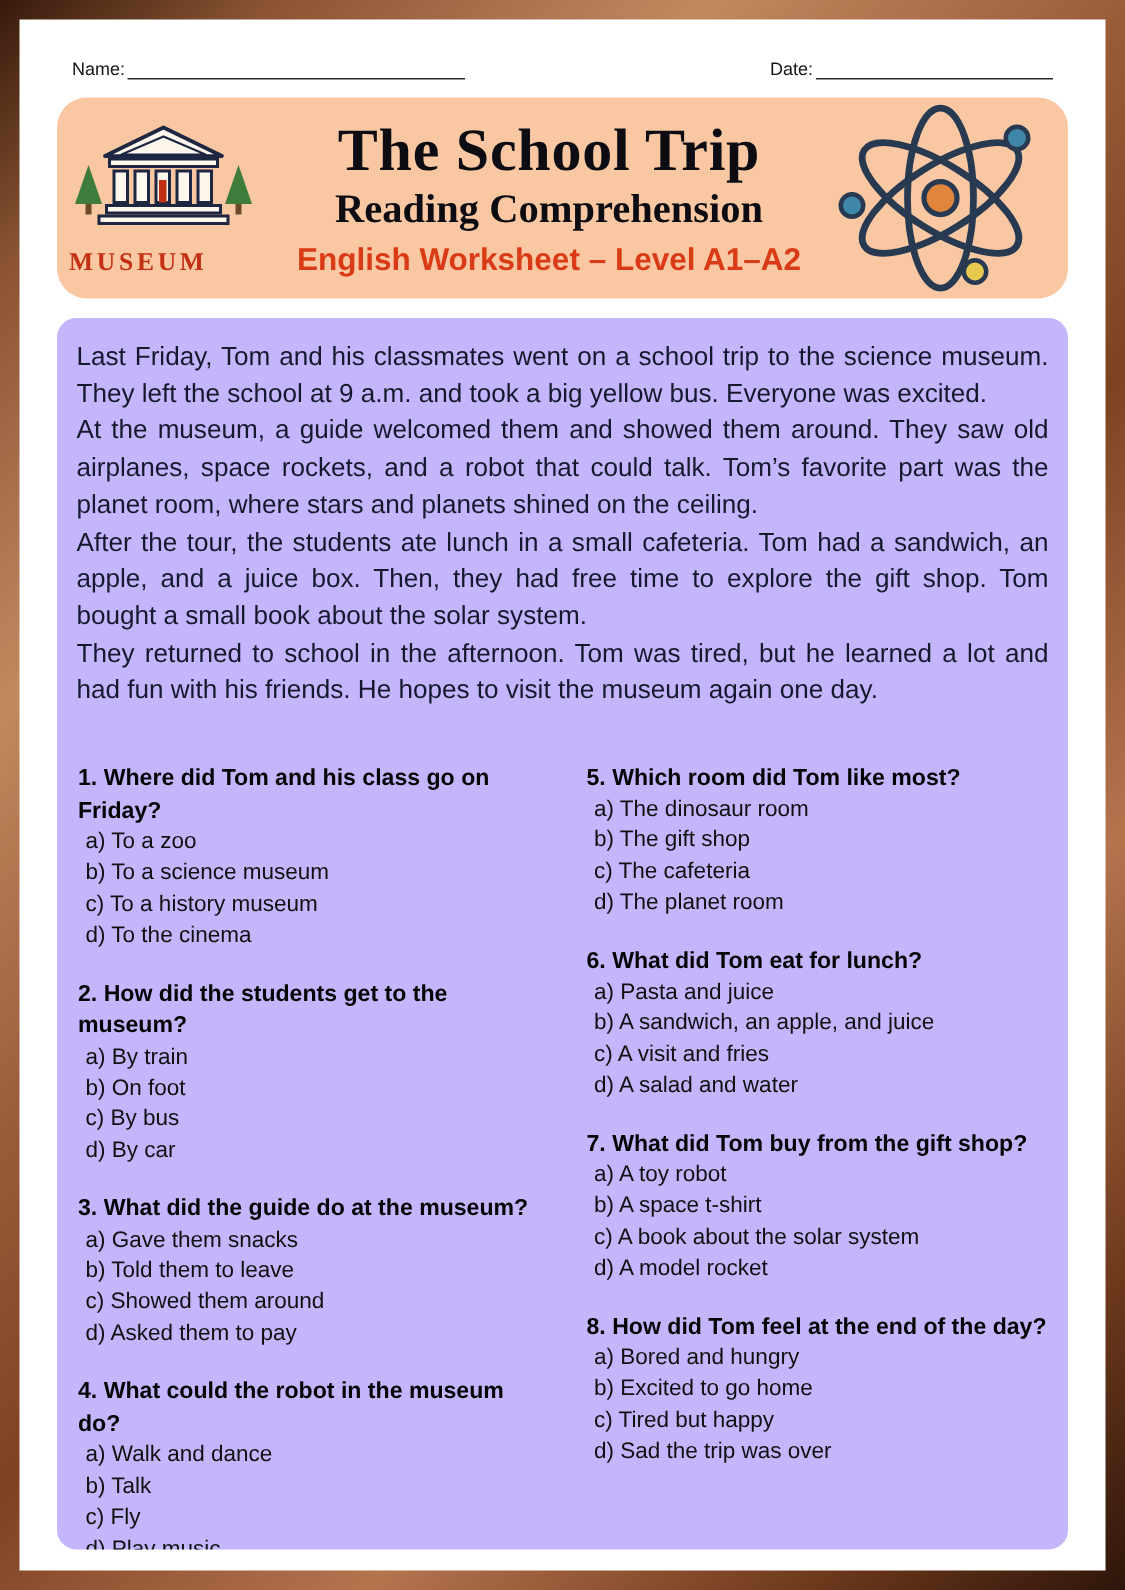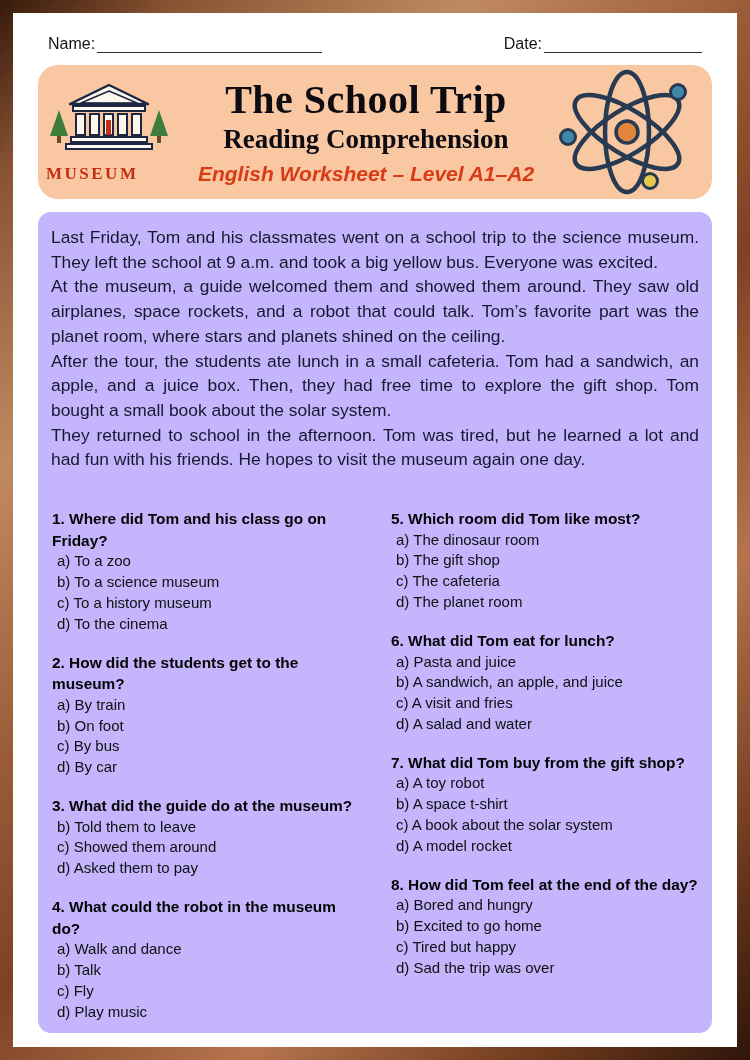--- a/index.html
+++ b/index.html
@@ -11,21 +11,21 @@
     background: linear-gradient(135deg,
       #371a0b 0%, #8a5434 10%, #c08a60 26%, #9a5c38 42%,
       #7e4223 55%, #b5744e 72%, #6f3a1d 88%, #2e150a 100%);
   }
   .page {
     width:100%; height:100%; background:#ffffff;
     padding:14px 25px 14px; display:flex; flex-direction:column;
   }
 
   
-  .meta-row { display:flex; justify-content:space-between; padding:8px 10px 0; font-size:16px; color:#141414;gap:20px; }
+  .meta-row { display:flex; justify-content:space-between; padding:8px 10px 0; font-size:12px; color:#141414;gap:20px; }
   .meta-field { display:flex; align-items:flex-end; }
   .blank-line { display:inline-block; border-bottom:1.6px solid #2a2a2a; height:18px; margin-left:2px; }
   .name-line { width:225px; }
   .date-line { width:158px; }
 
   
   .header-box {
     margin-top:12px; background:#f9c7a2; border-radius:20px;
     height:134px; display:flex; align-items:center; padding:6px 10px 6px 8px;
   }
@@ -37,21 +37,21 @@
   .titles { flex:1; text-align:center; padding-top:2px; }
   .title {
     font-family:"Liberation Serif", serif; font-weight:bold;
     font-size:40px; line-height:1.02; color:#0c0c12; letter-spacing:0.5px;
   }
   .subtitle {
     font-family:"Liberation Serif", serif; font-weight:bold;
     font-size:27px; line-height:1.05; color:#0c0c12; margin-top:4px;
   }
   .level {
-    margin-top:9px; font-style:italic; font-weight:bold;
+    margin-top:9px; font-weight:bold;
     font-size:21px; color:#d93b16;
   }
   .atom { width:150px; flex:0 0 auto; display:flex; justify-content:center; }
 
   
   .content-box {
     margin-top:13px; background:#c4b5fd; border-radius:13px;
     padding:13px 13px 10px; flex:1; overflow:hidden;
   }
   .passage p {
@@ -150,20 +150,21 @@
             </div>
             <div class="q-block">
               <div class="q-text">2. How did the students get to the museum?</div>
               <div class="q-option">a) By train</div>
               <div class="q-option">b) On foot</div>
               <div class="q-option">c) By bus</div>
               <div class="q-option">d) By car</div>
             </div>
             <div class="q-block">
               <div class="q-text">3. What did the guide do at the museum?</div>
+              <div class="q-option">a) Gave them snacks</div>
               <div class="q-option">b) Told them to leave</div>
               <div class="q-option">c) Showed them around</div>
               <div class="q-option">d) Asked them to pay</div>
             </div>
             <div class="q-block">
               <div class="q-text">4. What could the robot in the museum do?</div>
               <div class="q-option">a) Walk and dance</div>
               <div class="q-option">b) Talk</div>
               <div class="q-option">c) Fly</div>
               <div class="q-option">d) Play music</div>

